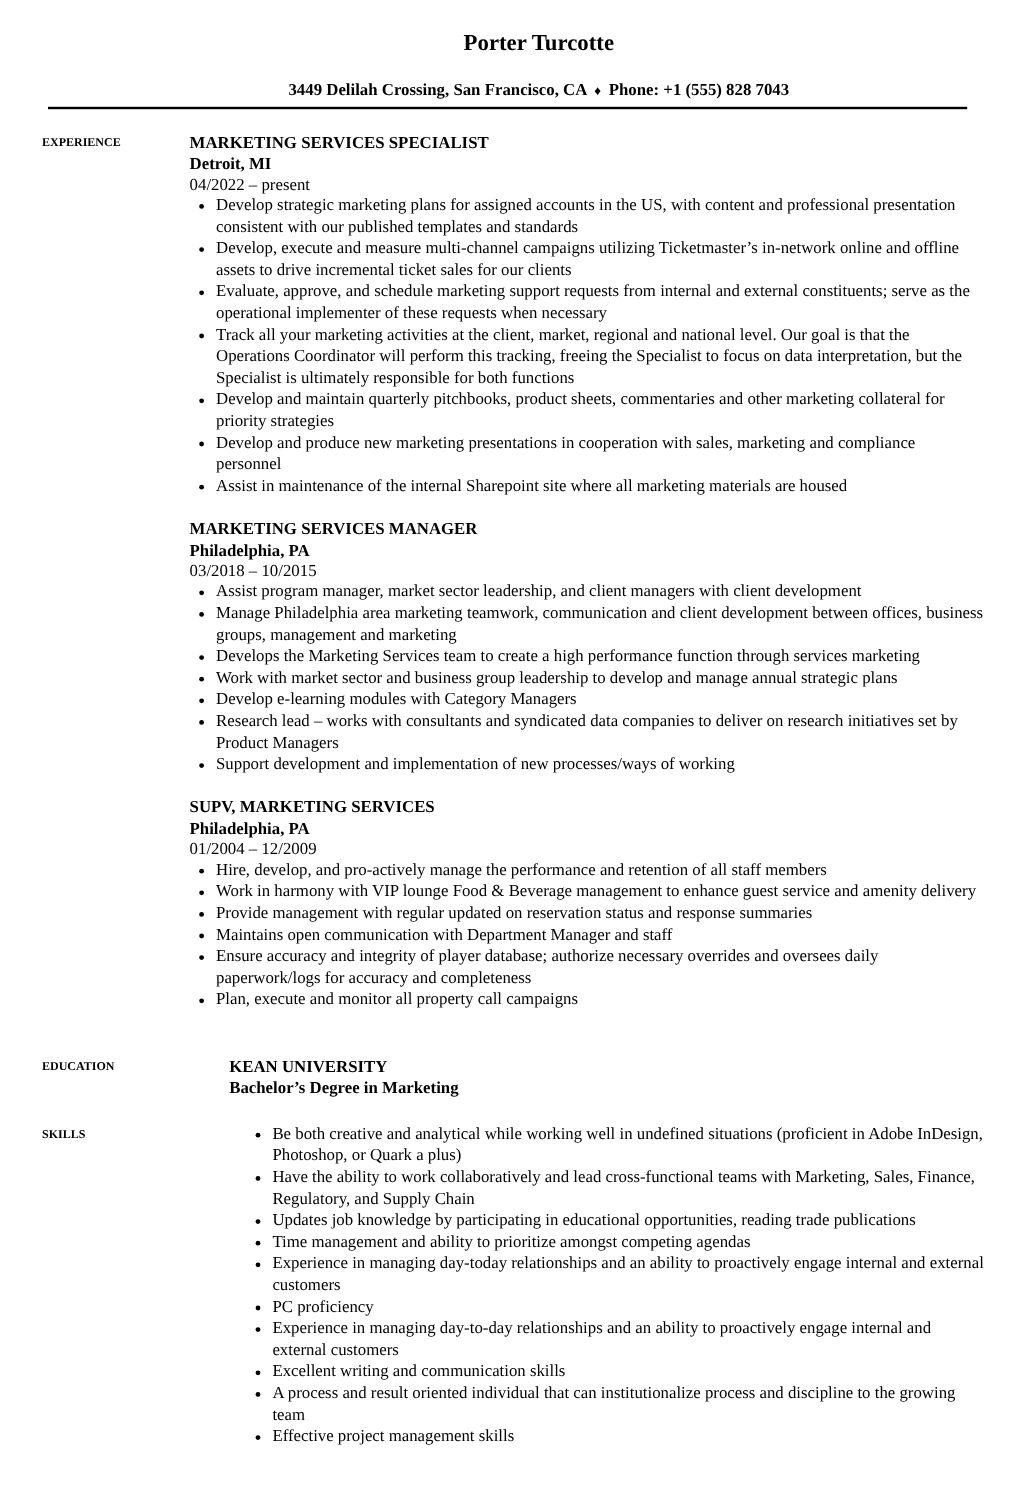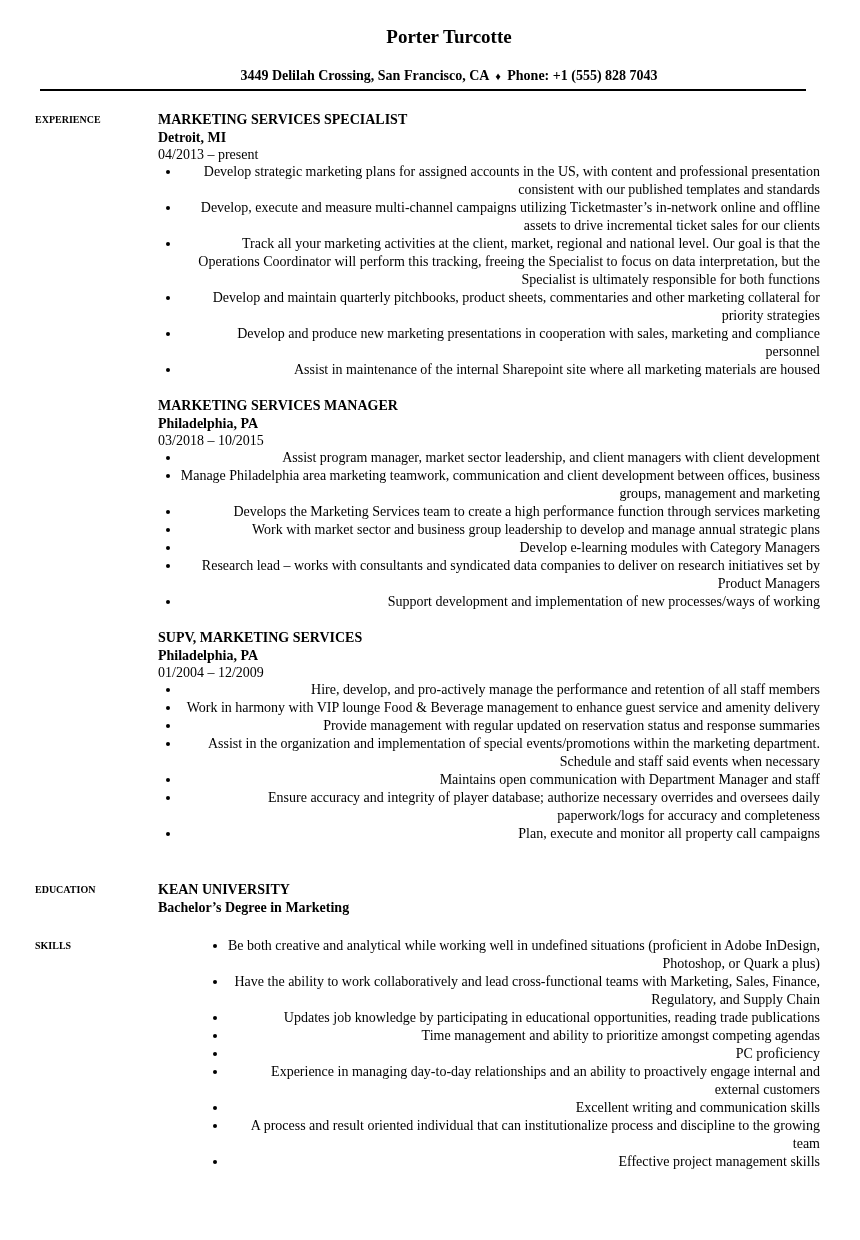--- a/index.html
+++ b/index.html
@@ -71,21 +71,20 @@
       font-weight: bold;
       line-height: 17px;
     }
     .job-dates {
       line-height: 17px;
     }
     ul.bullets {
       margin: 0;
       padding: 0;
       list-style: none;
-      text-align: right;
     }
     ul.bullets li {
       position: relative;
       padding-left: 22px;
       line-height: 18px;
     }
     ul.bullets li::before {
       content: "";
       position: absolute;
       left: 8px;
@@ -111,24 +110,25 @@
 </div>
 <hr class="rule">
 
 <div class="section" style="margin-top:20px;">
   <div class="section-label">EXPERIENCE</div>
   <div class="section-body">
 
     <div class="job">
       <div class="job-title">MARKETING SERVICES SPECIALIST</div>
       <div class="job-location">Detroit, MI</div>
-      <div class="job-dates">04/2013 – present</div>
+      <div class="job-dates">04/2022 – present</div>
       <ul class="bullets">
         <li>Develop strategic marketing plans for assigned accounts in the US, with content and professional presentation consistent with our published templates and standards</li>
         <li>Develop, execute and measure multi-channel campaigns utilizing Ticketmaster’s in-network online and offline assets to drive incremental ticket sales for our clients</li>
+        <li>Evaluate, approve, and schedule marketing support requests from internal and external constituents; serve as the operational implementer of these requests when necessary</li>
         <li>Track all your marketing activities at the client, market, regional and national level. Our goal is that the Operations Coordinator will perform this tracking, freeing the Specialist to focus on data interpretation, but the Specialist is ultimately responsible for both functions</li>
         <li>Develop and maintain quarterly pitchbooks, product sheets, commentaries and other marketing collateral for priority strategies</li>
         <li>Develop and produce new marketing presentations in cooperation with sales, marketing and compliance personnel</li>
         <li>Assist in maintenance of the internal Sharepoint site where all marketing materials are housed</li>
       </ul>
     </div>
 
     <div class="job">
       <div class="job-title">MARKETING SERVICES MANAGER</div>
       <div class="job-location">Philadelphia, PA</div>
@@ -145,46 +145,46 @@
     </div>
 
     <div class="job">
       <div class="job-title">SUPV, MARKETING SERVICES</div>
       <div class="job-location">Philadelphia, PA</div>
       <div class="job-dates">01/2004 – 12/2009</div>
       <ul class="bullets">
         <li>Hire, develop, and pro-actively manage the performance and retention of all staff members</li>
         <li>Work in harmony with VIP lounge Food &amp; Beverage management to enhance guest service and amenity delivery</li>
         <li>Provide management with regular updated on reservation status and response summaries</li>
-        <li>Assist in the organization and implementation of special events/promotions within the marketing department. Schedule and staff said events when necessary</li>
         <li>Maintains open communication with Department Manager and staff</li>
         <li>Ensure accuracy and integrity of player database; authorize necessary overrides and oversees daily paperwork/logs for accuracy and completeness</li>
         <li>Plan, execute and monitor all property call campaigns</li>
       </ul>
     </div>
 
   </div>
 </div>
 
-<div class="section" style="margin-top:20px;">
+<div class="section" style="margin-top:20px;gap:33px;">
   <div class="section-label">EDUCATION</div>
   <div class="section-body">
     <div class="edu-school">KEAN UNIVERSITY</div>
     <div class="edu-degree">Bachelor’s Degree in Marketing</div>
   </div>
 </div>
 
 <div class="section" style="margin-top:20px;gap:47px;">
   <div class="section-label">SKILLS</div>
   <div class="section-body">
     <ul class="bullets">
       <li>Be both creative and analytical while working well in undefined situations (proficient in Adobe InDesign, Photoshop, or Quark a plus)</li>
       <li>Have the ability to work collaboratively and lead cross-functional teams with Marketing, Sales, Finance, Regulatory, and Supply Chain</li>
       <li>Updates job knowledge by participating in educational opportunities, reading trade publications</li>
       <li>Time management and ability to prioritize amongst competing agendas</li>
+      <li>Experience in managing day-today relationships and an ability to proactively engage internal and external customers</li>
       <li>PC proficiency</li>
       <li>Experience in managing day-to-day relationships and an ability to proactively engage internal and external customers</li>
       <li>Excellent writing and communication skills</li>
       <li>A process and result oriented individual that can institutionalize process and discipline to the growing team</li>
       <li>Effective project management skills</li>
     </ul>
   </div>
 </div>
 
 </body></html>

